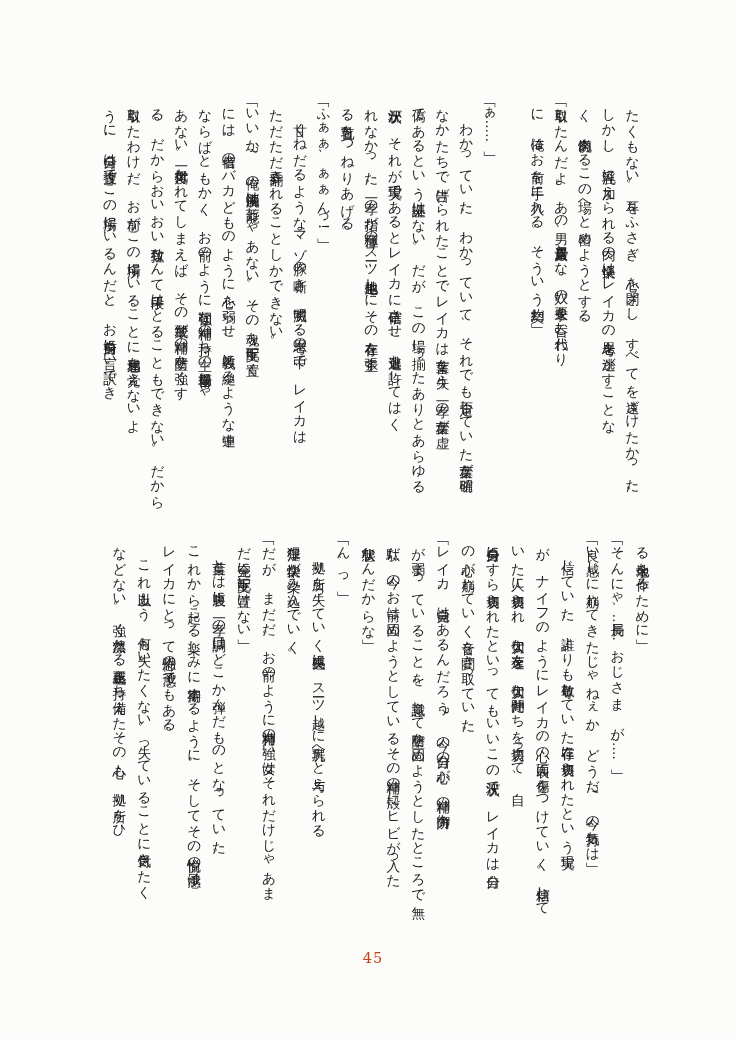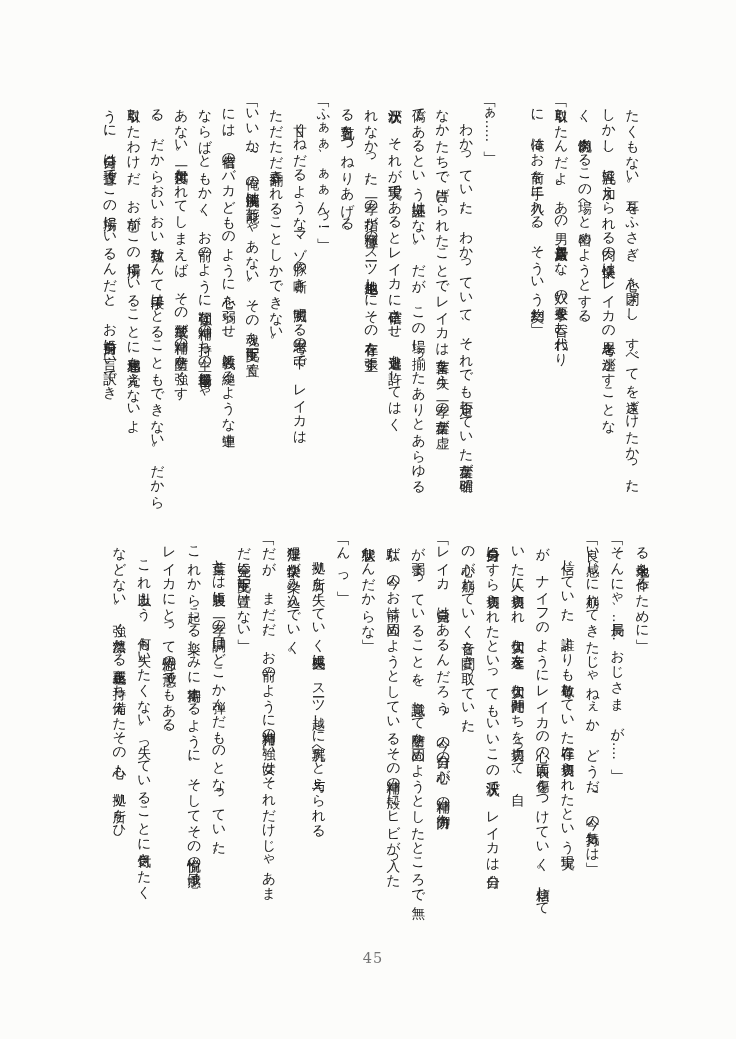--- a/index.html
+++ b/index.html
@@ -43,21 +43,21 @@
     height: 413px;
     line-height: 24.9px;
   }
   .pagenum {
     position: absolute;
     top: 950px;
     left: 10px;
     right: 0;
     text-align: center;
     font-size: 14.5px;
-    color: #737373;
+    color: #c2410c;
     letter-spacing: 1px;
   }
 </style>
 </head>
 <body>
 
 <div class="page">
   <div class="vblock top">
       <p class="tline">たくもない。耳をふさぎ、心を閉ざし、すべてを遠ざけたかった。</p>
       <p class="tline">しかし、淫乳に加えられる肉の快楽はレイカの思考を逃がすことな</p>

